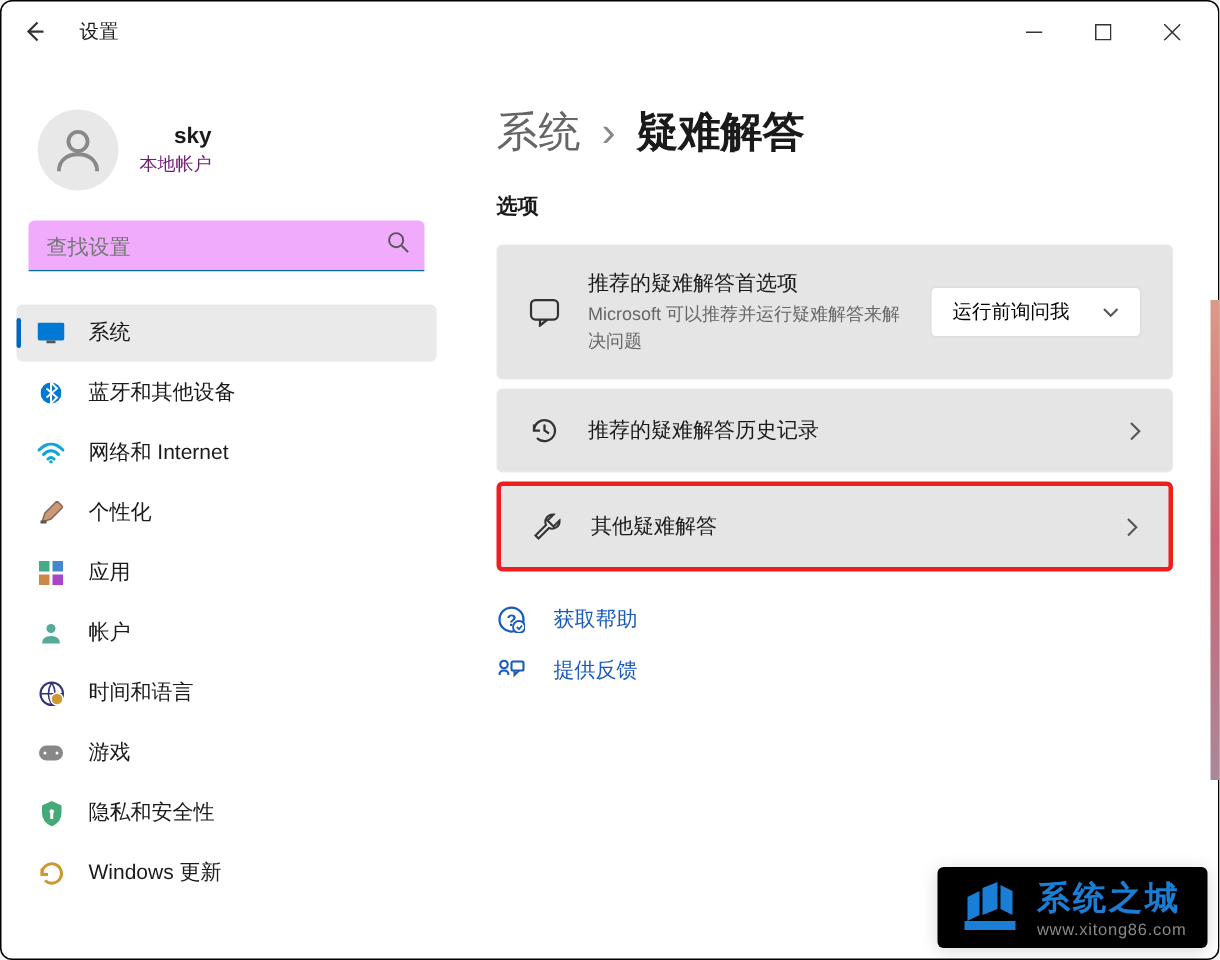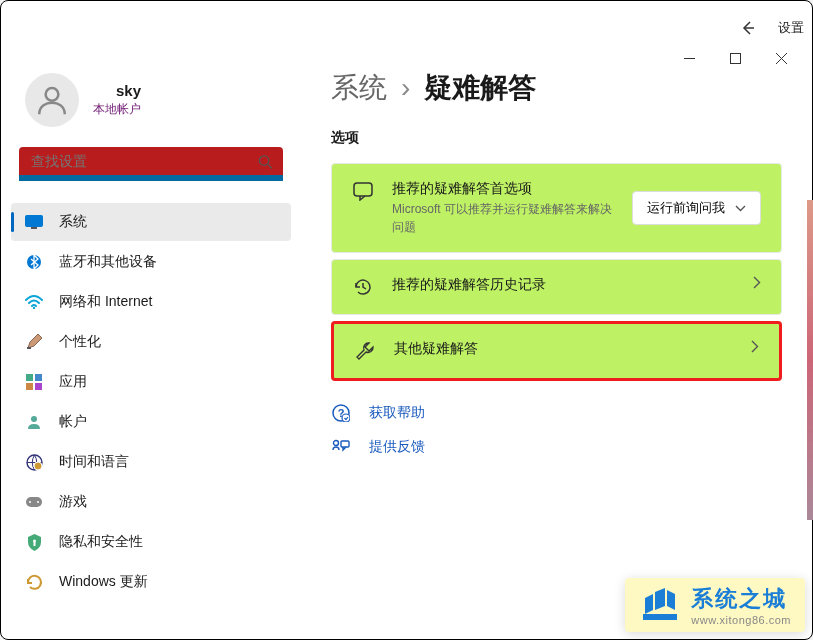--- a/index.html
+++ b/index.html
@@ -1,68 +1,68 @@
 <!DOCTYPE html>
 <html><head>
   <meta charset="utf-8">
   <style>
     * { margin: 0; padding: 0; box-sizing: border-box; font-family: "Segoe UI", "Microsoft YaHei", sans-serif; }
     body { width: 813px; height: 640px; background: #f3f3f3; overflow: hidden; position: relative; }
     
     .window { width: 100%; height: 100%; background: #fff; border-radius: 8px; border: 1px solid #000; display: flex; flex-direction: column; }
     
-    .titlebar { height: 40px; display: flex; align-items: flex-end; padding: 13px 8px; flex-direction: column; }
+    .titlebar { height: 40px; display: flex; align-items: center; padding: 13px 8px; }
     .titlebar-left { display: flex; align-items: center; gap: 16px; }
     .back-btn { width: 28px; height: 28px; display: flex; align-items: center; justify-content: center; cursor: pointer; border-radius: 4px; }
     .app-title { font-size: 13px; color: #1a1a1a; }
     .titlebar-right { margin-left: auto; display: flex; }
     .win-btn { width: 46px; height: 32px; display: flex; align-items: center; justify-content: center; cursor: pointer; }
     
     .content { flex: 1; display: flex; overflow: hidden; }
     
     .sidebar { width: 300px; padding: 8px 0; display: flex; flex-direction: column; }
     .user-block { display: flex; align-items: center; gap: 14px; padding: 24px 20px 20px 24px; text-align: right; }
     .avatar { width: 54px; height: 54px; border-radius: 50%; background: #e8e8e8; display: flex; align-items: center; justify-content: center; }
     .user-name { font-size: 15px; font-weight: 600; color: #1a1a1a; }
     .user-sub { font-size: 12px; color: #701a75; margin-top: 2px; }
     
     .search-wrap { padding: 0 18px 14px 18px; }
     .search-box { position: relative; }
-    .search-input { width: 100%; height: 34px; border: none; border-bottom: 6px solid #0369a1; background: #b91c1c; padding: 0 36px 0 12px; font-size: 14px; outline: none; border-radius: 4px 4px 0 0; }
+    .search-input { width: 100%; height: 34px; border: none; border-bottom: 1px solid #0369a1; background: #f0abfc; padding: 0 36px 0 12px; font-size: 14px; outline: none; border-radius: 4px 4px 0 0; }
     .search-icon { position: absolute; right: 10px; top: 50%; transform: translateY(-50%); color: #555; }
     
     .nav { flex: 1; padding: 6px 10px; overflow-y: auto; }
     .nav-item { display: flex; align-items: center; gap: 16px; padding: 8px 14px; border-radius: 4px; cursor: pointer; font-size: 14px; color: #1a1a1a; position: relative; margin: 2px 0; height: 38px; }
     .nav-item.active { background: #eaeaea; }
     .nav-item.active::before { content: ""; position: absolute; left: 0; top: 9px; bottom: 9px; width: 3px; background: #0067c0; border-radius: 2px; }
     .nav-icon { width: 18px; height: 18px; display: flex; align-items: center; justify-content: center; flex-shrink: 0; }
     
     .main { flex: 1; padding: 28px 30px 0 30px; overflow: hidden; }
     .breadcrumb { display: flex; align-items: center; gap: 14px; font-size: 28px; font-weight: 600; color: #1a1a1a; margin-bottom: 22px; }
     .bc-sep { color: #888; font-weight: 400; }
     .bc-link { color: #666; font-weight: 400; cursor: pointer; }
     
     .section-label { font-size: 14px; font-weight: 600; color: #1a1a1a; margin-bottom: 16px; }
     
-    .card { background: #bef264; border: 1px solid #e8e8e8; border-radius: 4px; padding: 16px 20px; display: flex; gap: 18px; margin-bottom: 6px; cursor: pointer; }
+    .card { background: #e5e5e5; border: 1px solid #e8e8e8; border-radius: 4px; padding: 16px 20px; display: flex; align-items: center; gap: 18px; margin-bottom: 6px; cursor: pointer; }
     .card-icon { width: 22px; height: 22px; display: flex; align-items: center; justify-content: center; flex-shrink: 0; color: #333; }
     .card-body { flex: 1; }
     .card-title { font-size: 14px; color: #1a1a1a; }
     .card-sub { font-size: 12px; color: #666; margin-top: 2px; line-height: 1.5; }
     .card-action { display: flex; align-items: center; gap: 8px; }
-    .dropdown-btn { background: #fff; border: 1px solid #ddd; border-radius: 4px; padding: 7px 14px; font-size: 13px; display: flex; align-items: center; gap: 10px; cursor: pointer; }
+    .dropdown-btn { background: #fff; border: 1px solid #ddd; border-radius: 4px; padding: 7px 14px; font-size: 13px; display: flex; align-items: center; gap: 22px; cursor: pointer; }
     .chevron { color: #666; }
     
     .card.highlighted { border: 3px solid #ef1d1d; }
     
     .help-links { margin-top: 22px; display: flex; flex-direction: column; gap: 14px; }
     .help-link { display: flex; align-items: center; gap: 18px; color: #195abd; font-size: 14px; cursor: pointer; }
     .help-link-icon { width: 20px; height: 20px; display: flex; align-items: center; justify-content: center; color: #195abd; }
     
-    .watermark { position: absolute; right: 8px; bottom: 8px; display: flex; align-items: center; gap: 10px; background: #fef9c3; padding: 6px 14px; border-radius: 4px; box-shadow: 0 2px 12px rgba(0,0,0,0.15); }
+    .watermark { position: absolute; right: 8px; bottom: 8px; display: flex; align-items: center; gap: 10px; background: #000000; padding: 6px 14px; border-radius: 4px; box-shadow: 0 2px 12px rgba(0,0,0,0.15); }
     .wm-logo { width: 42px; height: 42px; }
     .wm-txt1 { font-size: 22px; font-weight: 700; color: #1a7ed6; letter-spacing: 2px; }
     .wm-txt2 { font-size: 11px; color: #888; letter-spacing: 0.5px; }
     
     .edge-strip { position: absolute; right: 0; top: 200px; bottom: 120px; width: 6px; background: linear-gradient(180deg, #d98, #c67, #a89); }
   </style>
 </head>
 <body>
 
 <div class="window">

